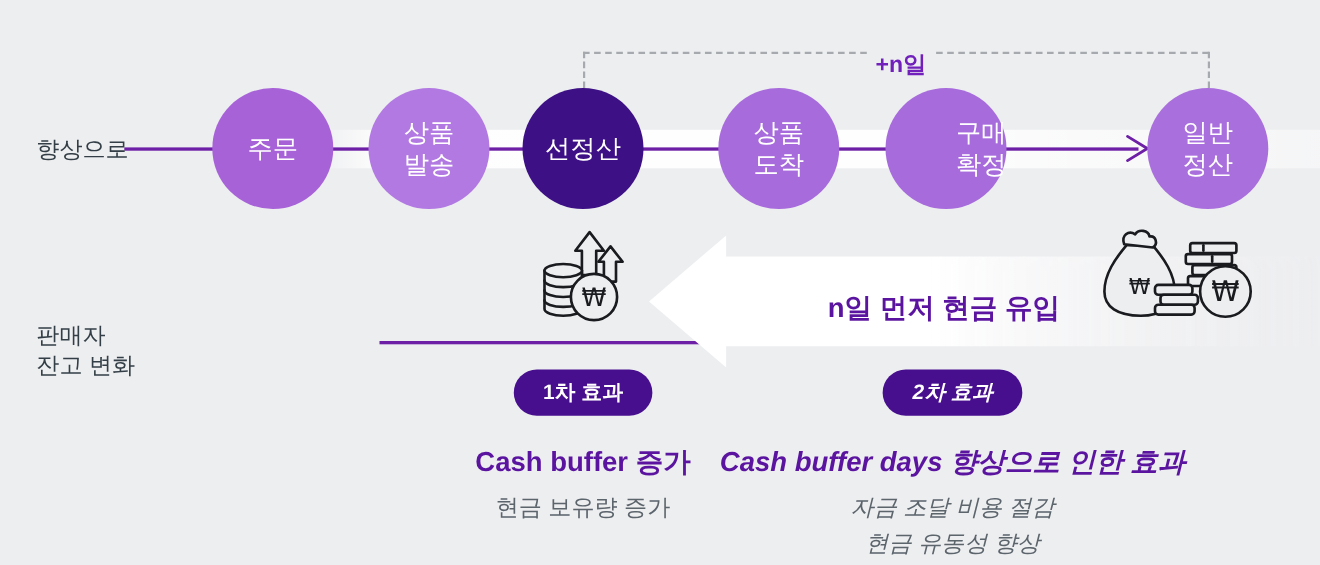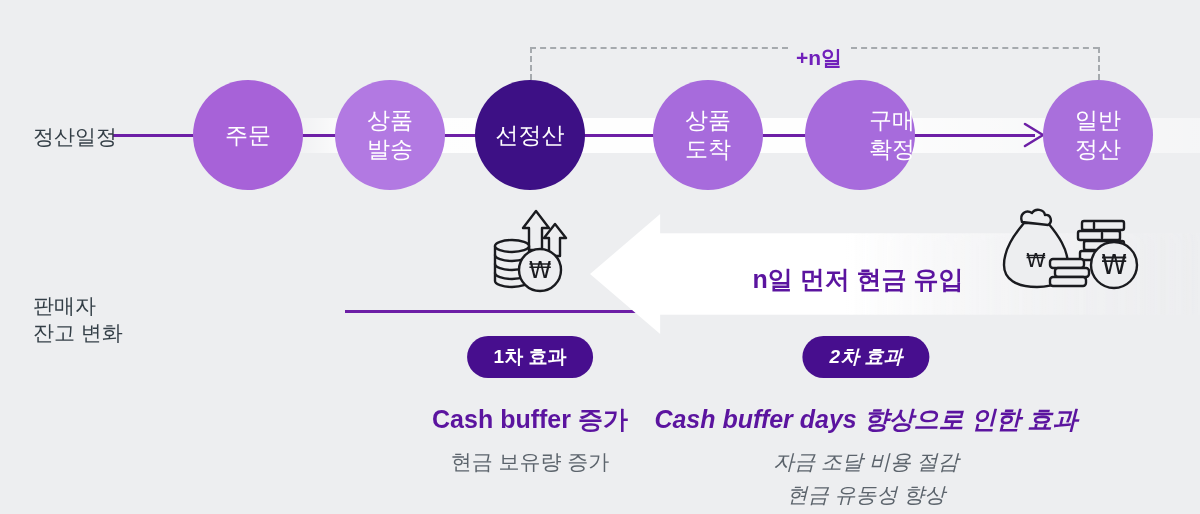--- a/index.html
+++ b/index.html
@@ -106,21 +106,21 @@
   <svg class="chevron" width="26" height="30">
     <path d="M4 4 L22 15 L4 26" fill="none" stroke="#6d1fa6" stroke-width="2.6" stroke-linecap="round" stroke-linejoin="round"></path>
   </svg>
 
   <div class="dash-v v1"></div>
   <div class="dash-h seg1"></div>
   <div class="nday">+n일</div>
   <div class="dash-h seg2"></div>
   <div class="dash-v v2"></div>
 
-  <div class="row-label" style="top:123px;">정산일정</div>
+  <div class="row-label" style="top:123px;">향상으로</div>
 
   <div class="step" style="left: 193px; background: rgb(167, 98, 216);">
     <div>
         <span>주문</span>
         <span></span>
       </div>
   </div>
   <div class="step" style="left: 335px; background: rgb(178, 121, 226);">
     <div>
         <span>상품</span>

